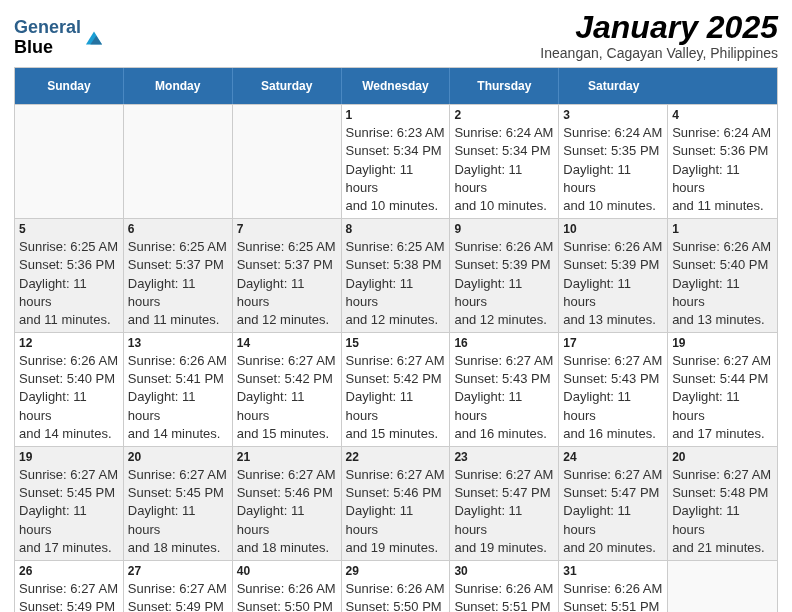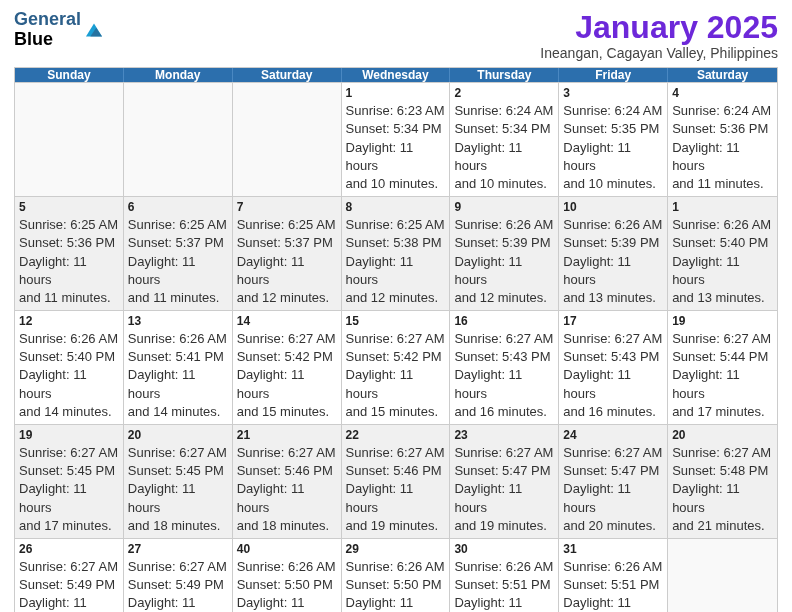--- a/index.html
+++ b/index.html
@@ -19,21 +19,21 @@
     }
     .header {
       display: flex;
       align-items: flex-start;
       justify-content: space-between;
       margin-bottom: 6px;
     }
     .logo {
       display: flex;
       align-items: center;
-      margin-top: 0;
+      margin-top: 8px;
       justify-content: center;
     }
     .logo-text {
       font-size: 18px;
       font-weight: bold;
       color: #2c5f8a;
       line-height: 1.1;
     }
     .logo-text span {
       display: block;
@@ -42,22 +42,23 @@
       width: 22px;
       height: 22px;
       margin-left: 2px;
     }
     .title-area {
       text-align: right;
     }
     .month-title {
       font-size: 32px;
       font-weight: bold;
-      color: #6d28d9;
+      color: #000000;
       line-height: 1.1;
+      font-style: italic;
     }
     .location-title {
       font-size: 14px;
       color: #444;
     }
     .calendar {
       flex: 1;
       display: flex;
       flex-direction: column;
       border: 1px solid #ccc;
@@ -65,21 +66,21 @@
     .cal-header-row {
       display: grid;
       grid-template-columns: repeat(7, 1fr);
       background: #2c6fad;
     }
     .cal-header-cell {
       color: #fff;
       font-size: 12px;
       font-weight: bold;
       text-align: center;
-      padding: 0 2px;
+      padding: 11px 2px;
       border-right: 1px solid #4a88c2;
     }
     .cal-header-cell:last-child { border-right: none; }
     .cal-body {
       display: flex;
       flex-direction: column;
       flex: 1;
     }
     .cal-row {
       display: grid;
@@ -136,21 +137,20 @@
     </div>
   </div>
 
   <div class="calendar">
     <div class="cal-header-row">
     <div class="cal-header-cell">Sunday</div>
         <div class="cal-header-cell">Monday</div>
         <div class="cal-header-cell">Saturday</div>
         <div class="cal-header-cell">Wednesday</div>
         <div class="cal-header-cell">Thursday</div>
-        <div class="cal-header-cell">Friday</div>
         <div class="cal-header-cell">Saturday</div>
       </div>
     <div class="cal-body">
     <div class="cal-row">
           <div class="cal-cell empty"></div>
           <div class="cal-cell empty"></div>
           <div class="cal-cell empty"></div>
           <div class="cal-cell">
             <div class="day-num">1</div>
             <div class="day-info" style="white-space: pre-line;">Sunrise: 6:23 AM

